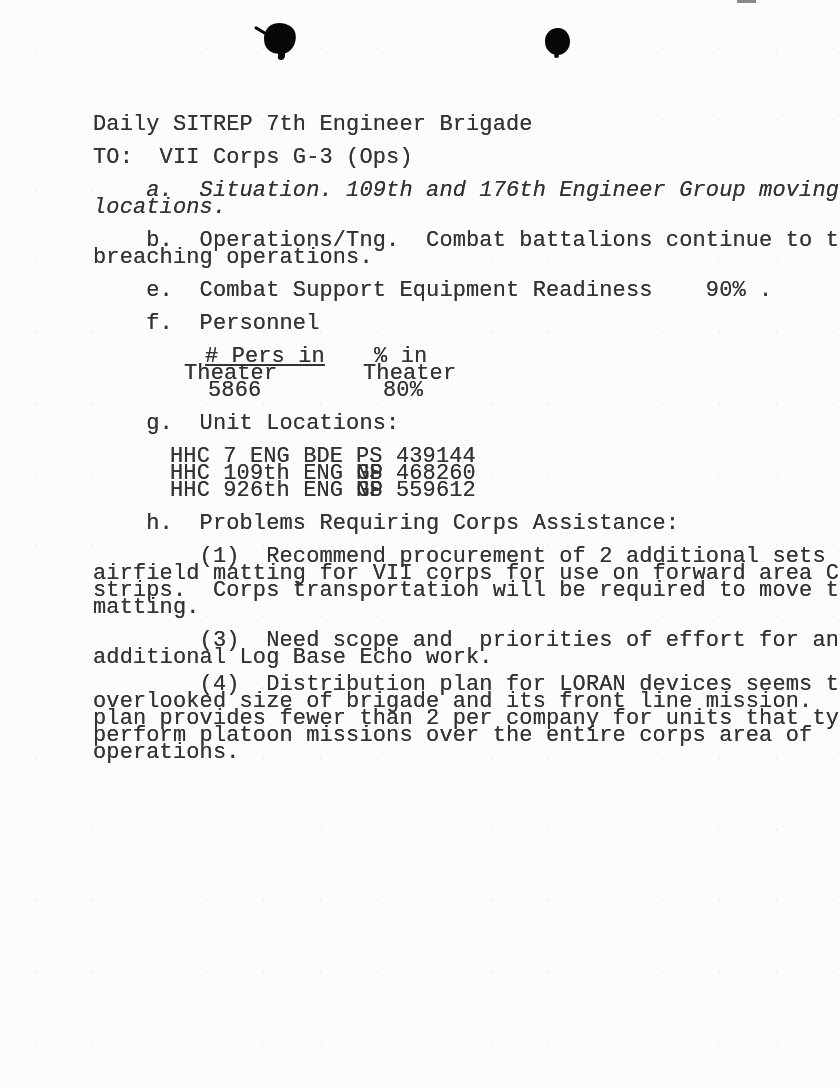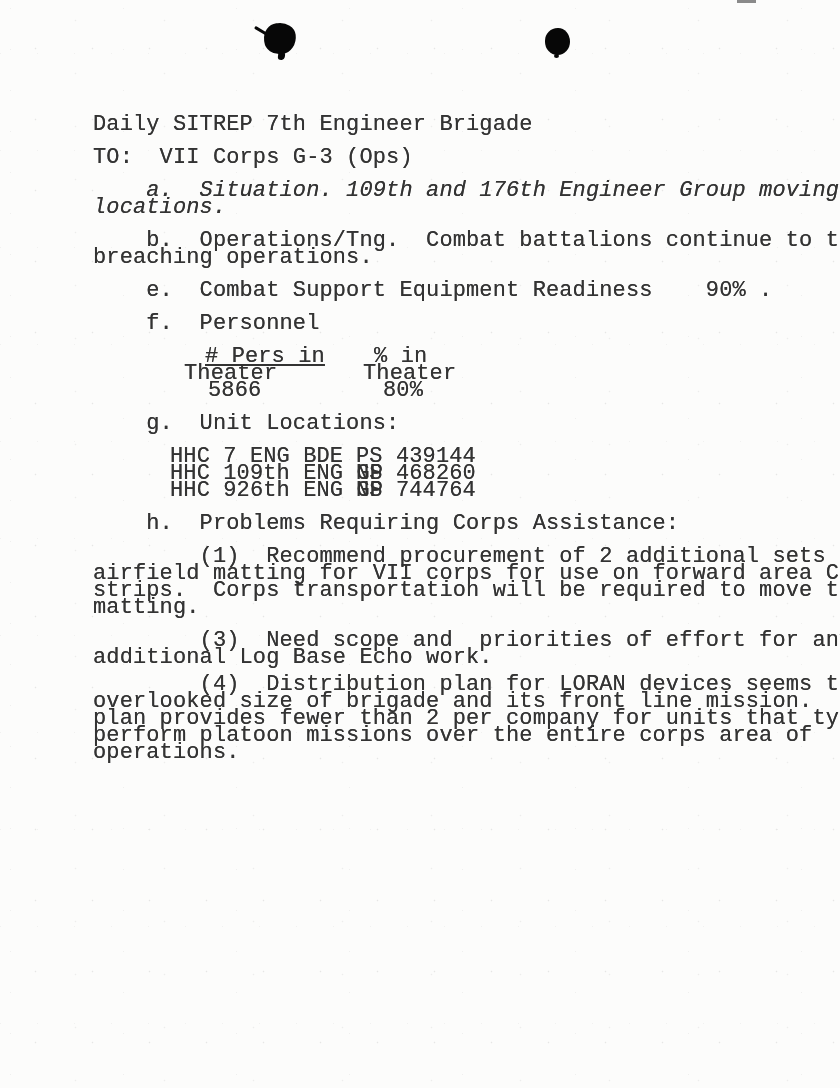--- a/index.html
+++ b/index.html
@@ -120,21 +120,21 @@
         <div class="pl l2">Theater</div>
         <div class="pl l3">80%</div>
       </div>
     </div>
 
     <pre class="para">    g.  Unit Locations:</pre>
 
     <div class="units">
       <div class="unit-row"><span class="unit-name">HHC 7 ENG BDE</span><span class="unit-grid">PS 439144</span></div>
     <div class="unit-row"><span class="unit-name">HHC 109th ENG GP</span><span class="unit-grid">NS 468260</span></div>
-        <div class="unit-row"><span class="unit-name">HHC 926th ENG GP</span><span class="unit-grid">NS 744764</span></div>
+        <div class="unit-row"><span class="unit-name">HHC 926th ENG GP</span><span class="unit-grid">NS 559612</span></div>
       </div>
 
     <pre class="para">    h.  Problems Requiring Corps Assistance:</pre>
     <pre class="para">        (1)  Recommend procurement of 2 additional sets of
 airfield matting for VII corps for use on forward area C130 air
 strips.  Corps transportation will be required to move the
 matting.</pre>
     <pre class="para">        (3)  Need scope and  priorities of effort for any
 additional Log Base Echo work.</pre>
     <pre class="para tight">        (4)  Distribution plan for LORAN devices seems to have

